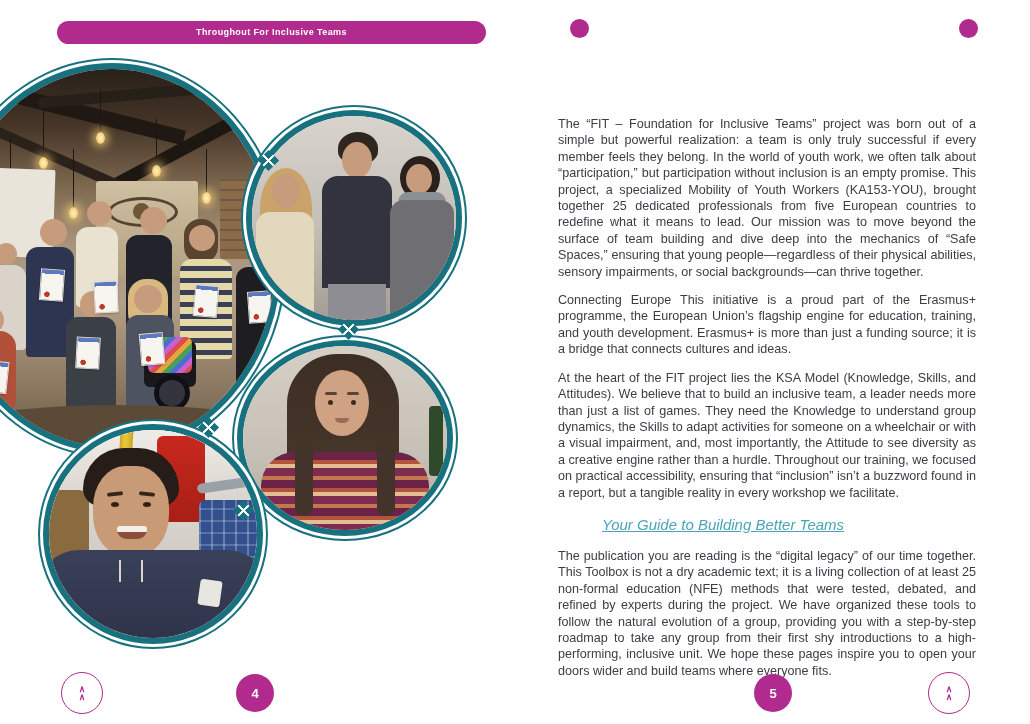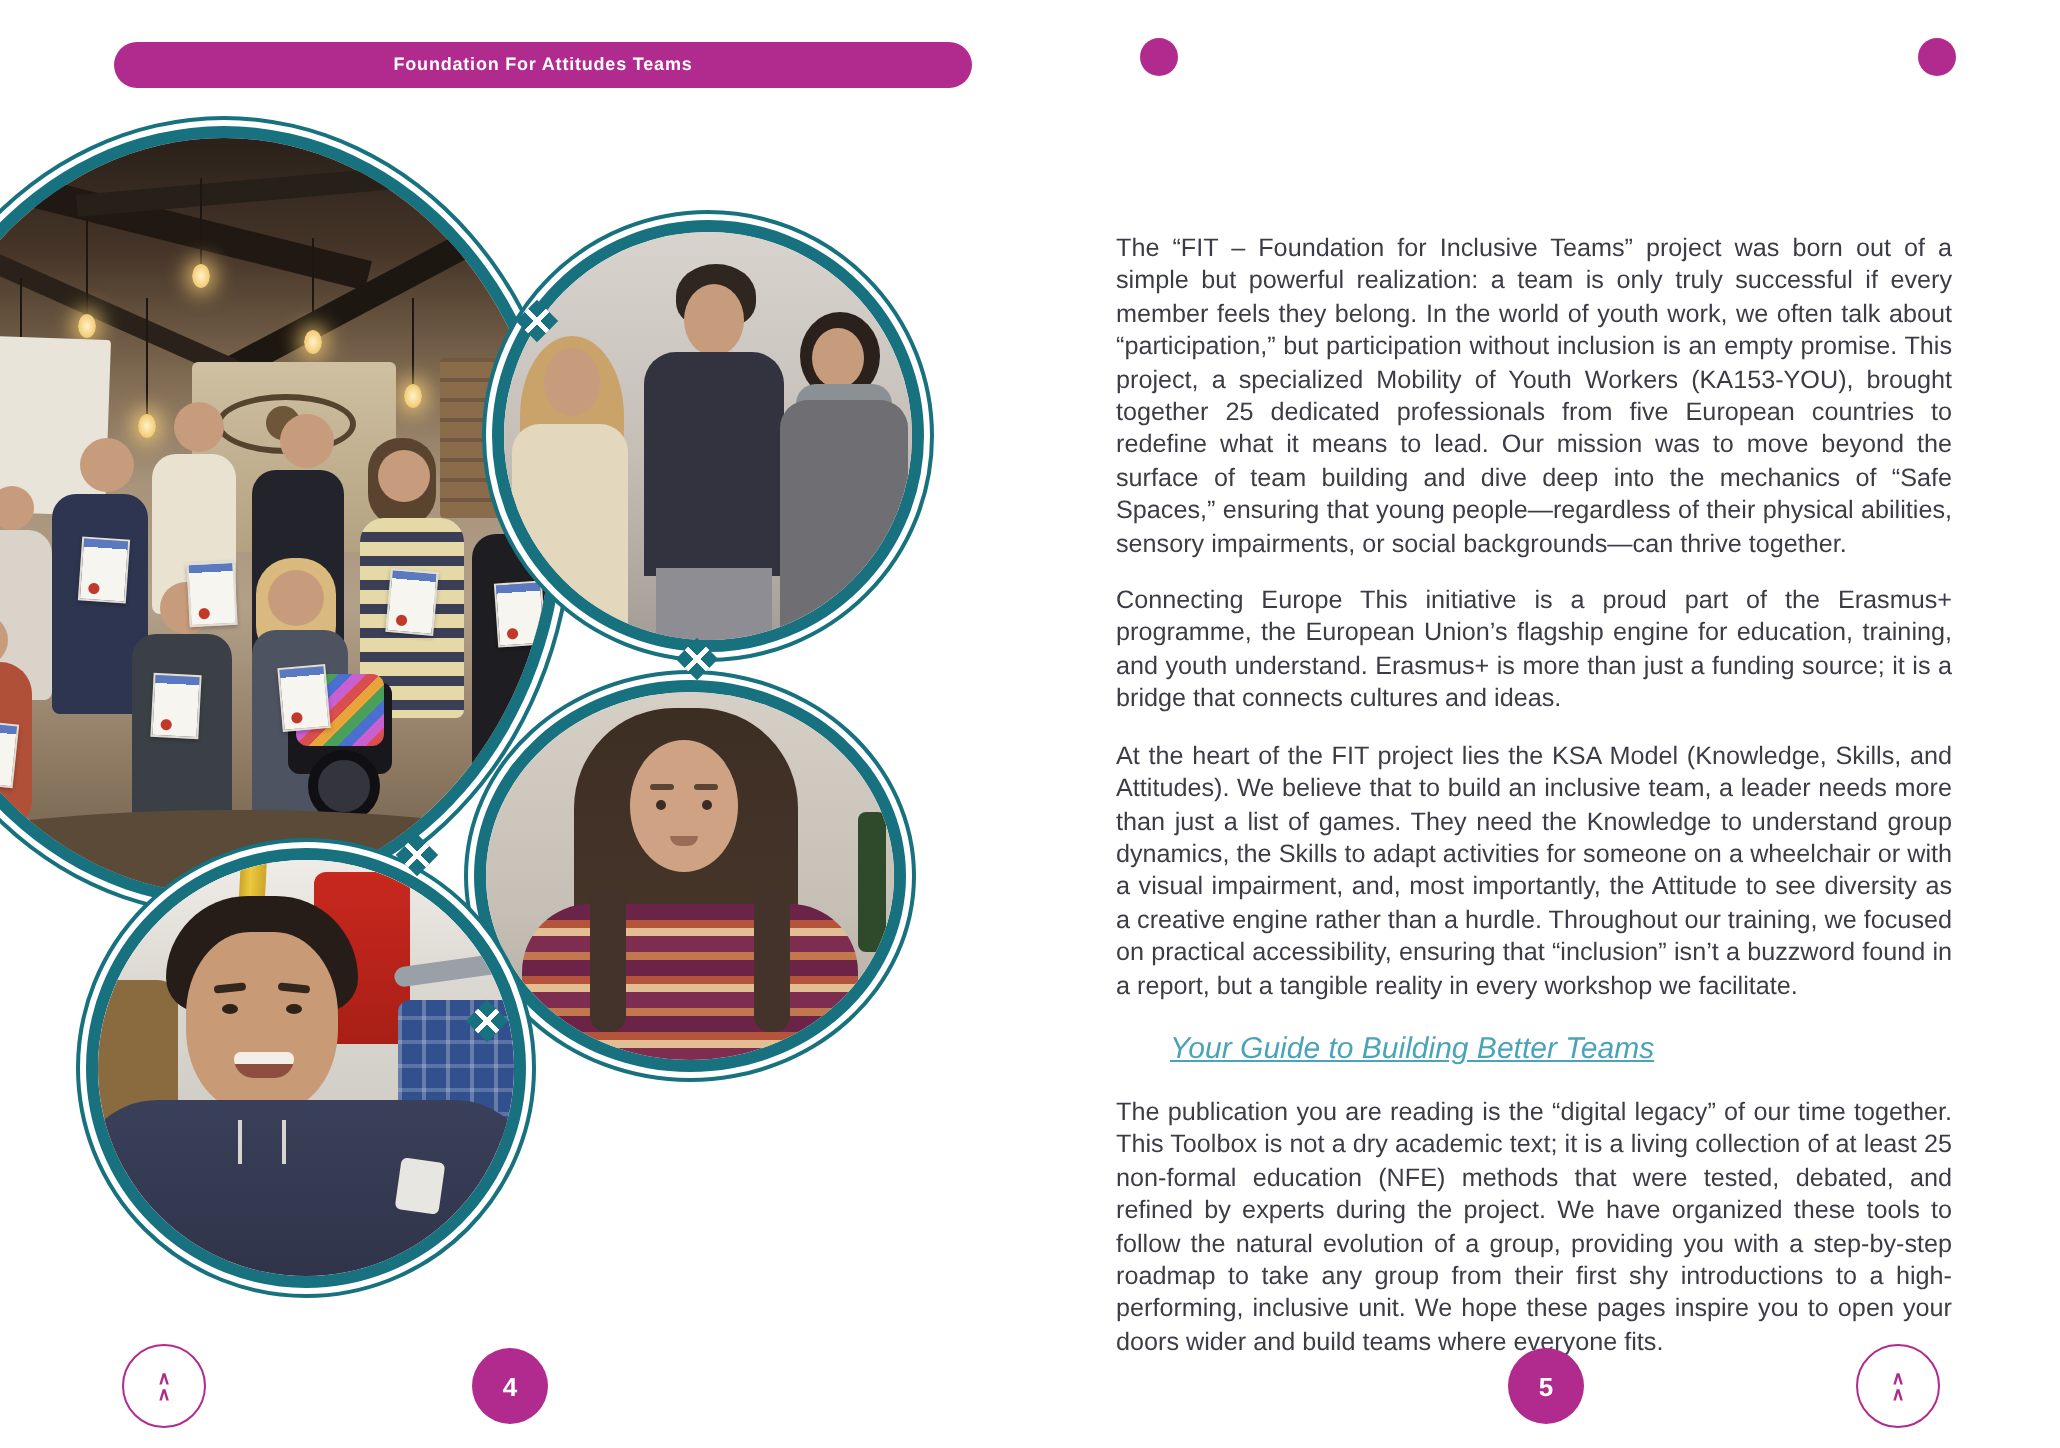--- a/index.html
+++ b/index.html
@@ -50,29 +50,29 @@
   .page-badge{position:absolute;top:674px;width:38px;height:38px;border-radius:50%;
               background:var(--magenta);color:#fff;display:flex;align-items:center;
               justify-content:center;font-size:13px;font-weight:bold;}
   
   .dot{position:absolute;top:19px;width:19px;height:19px;border-radius:50%;background:var(--magenta);}
   .chapter-title{position:absolute;left:576px;top:46px;margin:0;
                  font-family:"Liberation Serif",serif;font-weight:700;font-size:35px;
                  color:var(--title);letter-spacing:-1px;}
   .text-col{position:absolute;left:558px;top:116px;width:418px;color:var(--ink);}
   .text-col p{margin:0 0 12px;font-size:12.6px;line-height:16.4px;text-align:justify;}
-  .subheading{display:inline-block;margin:3px 0 15px 27px;font-size:15px;font-style:italic;
+  .subheading{display:inline-block;margin:3px 0 15px 44px;font-size:15px;font-style:italic;
               color:var(--link);text-decoration:underline;cursor:pointer;}
 </style>
 </head>
 <body>
 
 <div class="spread">
 
-  <div class="banner">Foundation For Attitudes Teams</div>
+  <div class="banner">Throughout For Inclusive Teams</div>
 
   <div class="photo-ring" style="left:-63px;top:58px;width:350px;height:400px;z-index:1" aria-label="Group of workshop participants holding certificates in a rustic room with string lights, one participant in a wheelchair">
     <div class="photo-inner">
       <div class="scene scene-group">
         <i style="left:-20px;top:30px;width:260px;height:15px;background:#201812;transform:rotate(14deg)"></i>
         <i style="left:90px;top:18px;width:240px;height:11px;background:#262019;transform:rotate(-5deg)"></i>
         <i style="left:150px;top:60px;width:220px;height:13px;background:#1d1711;transform:rotate(-28deg)"></i>
         <i style="left:10px;top:80px;width:180px;height:10px;background:#2a221a;transform:rotate(24deg)"></i>
         <i class="cord" style="left:95px;top:40px;height:50px"></i>
         <i class="cord" style="left:152px;top:20px;height:45px"></i>
@@ -199,21 +199,21 @@
     <span>∧</span>
   </div>
   <div class="page-badge" style="left:236px">4</div>
 
   <i class="dot" style="left:570px"></i>
   <i class="dot" style="left:959px"></i>
 
 
   <div class="text-col">
     <p>The “FIT – Foundation for Inclusive Teams” project was born out of a simple but powerful realization: a team is only truly successful if every member feels they belong. In the world of youth work, we often talk about “participation,” but participation without inclusion is an empty promise. This project, a specialized Mobility of Youth Workers (KA153-YOU), brought together 25 dedicated professionals from five European countries to redefine what it means to lead. Our mission was to move beyond the surface of team building and dive deep into the mechanics of “Safe Spaces,” ensuring that young people—regardless of their physical abilities, sensory impairments, or social backgrounds—can thrive together.</p>
-    <p>Connecting Europe This initiative is a proud part of the Erasmus+ programme, the European Union’s flagship engine for education, training, and youth understand. Erasmus+ is more than just a funding source; it is a bridge that connects cultures and ideas.</p>
+    <p>Connecting Europe This initiative is a proud part of the Erasmus+ programme, the European Union’s flagship engine for education, training, and youth development. Erasmus+ is more than just a funding source; it is a bridge that connects cultures and ideas.</p>
     <p>At the heart of the FIT project lies the KSA Model (Knowledge, Skills, and Attitudes). We believe that to build an inclusive team, a leader needs more than just a list of games. They need the Knowledge to understand group dynamics, the Skills to adapt activities for someone on a wheelchair or with a visual impairment, and, most importantly, the Attitude to see diversity as a creative engine rather than a hurdle. Throughout our training, we focused on practical accessibility, ensuring that “inclusion” isn’t a buzzword found in a report, but a tangible reality in every workshop we facilitate.</p>
     <span class="subheading">Your Guide to Building Better Teams</span>
     <p>The publication you are reading is the “digital legacy” of our time together. This Toolbox is not a dry academic text; it is a living collection of at least 25 non-formal education (NFE) methods that were tested, debated, and refined by experts during the project. We have organized these tools to follow the natural evolution of a group, providing you with a step-by-step roadmap to take any group from their first shy introductions to a high-performing, inclusive unit. We hope these pages inspire you to open your doors wider and build teams where everyone fits.</p>
   </div>
 
   <div class="page-badge" style="left:754px">5</div>
   <div class="nav-circle" style="left:928px">
     <span>∧</span>
     <span>∧</span>
   </div>

